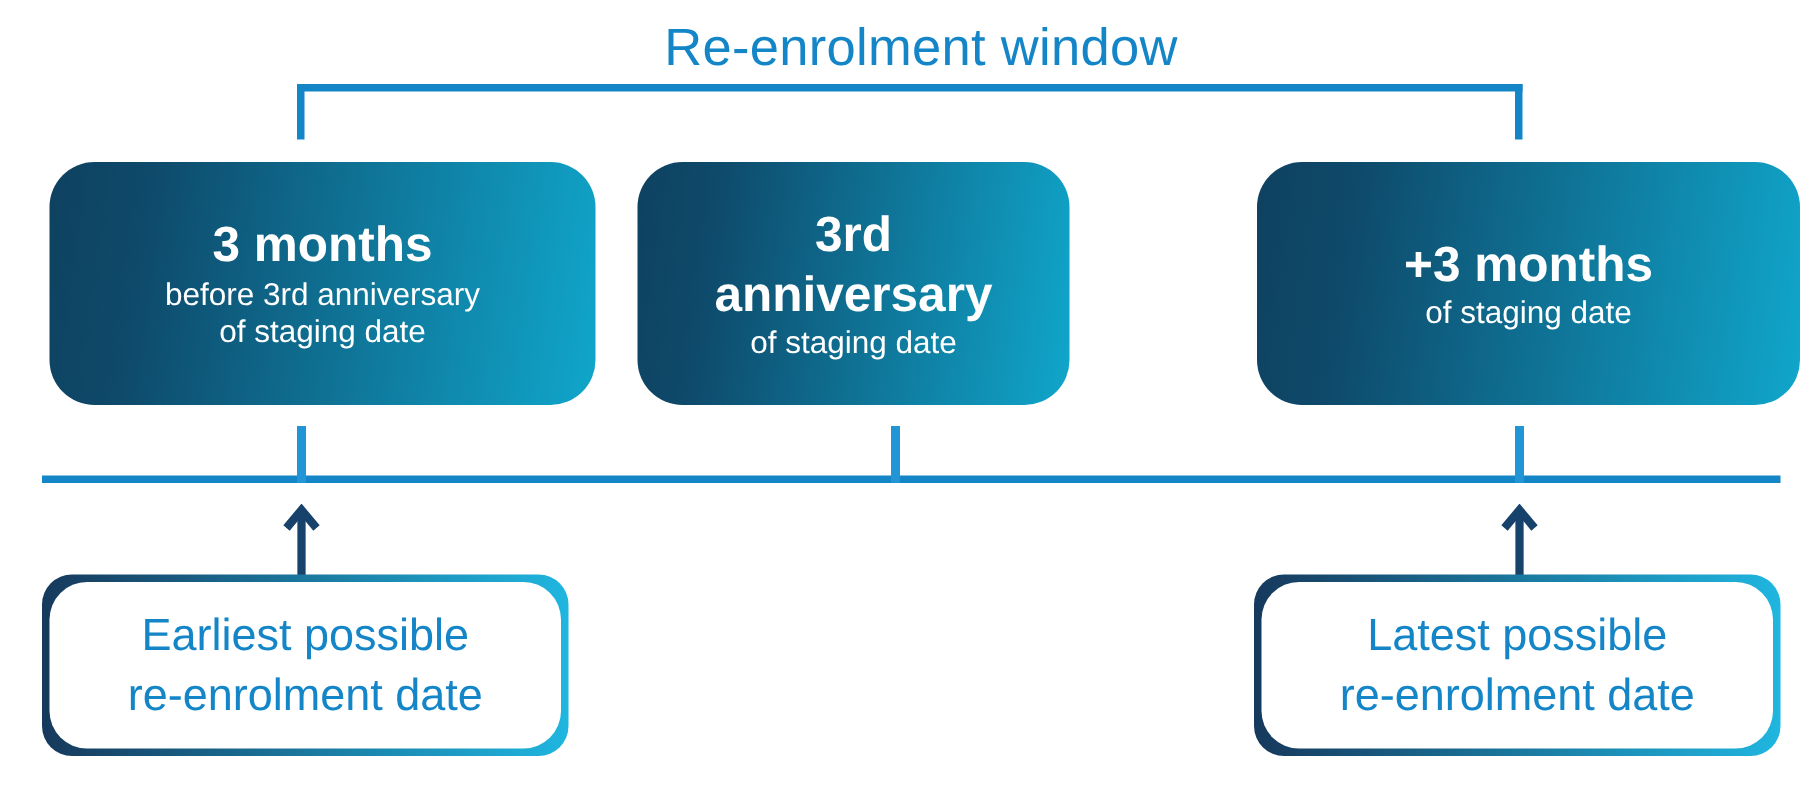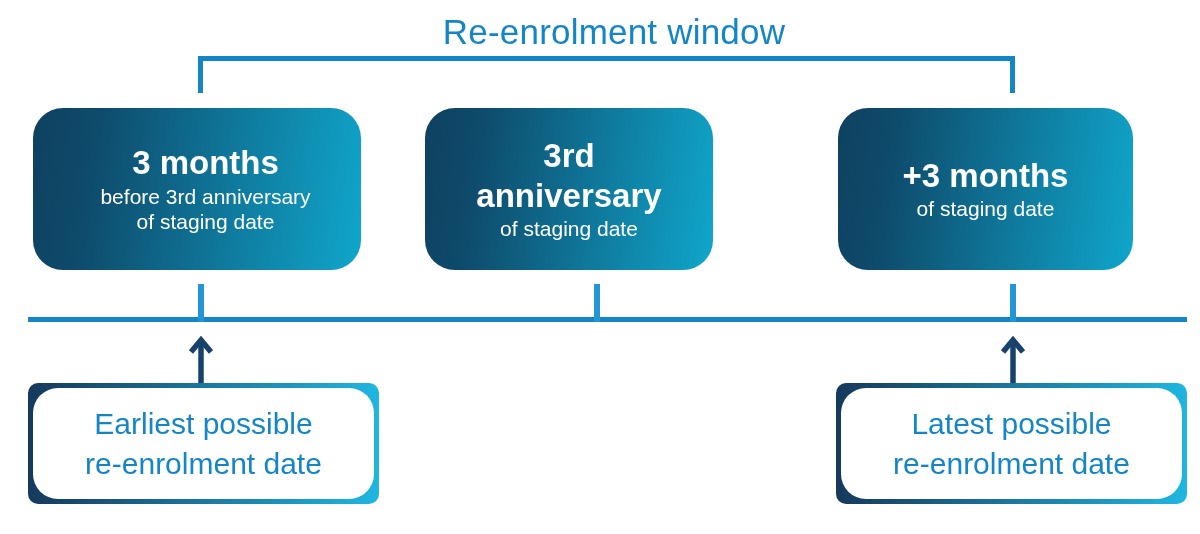--- a/index.html
+++ b/index.html
@@ -45,23 +45,23 @@
     color: #ffffff;
     display: flex;
     flex-direction: column;
     justify-content: center;
     align-items: center;
     text-align: center;
     line-height: 1.22;
   }
   .gbox .hd { font-size: 33px; font-weight: bold; }
   .gbox .bd { font-size: 21px; }
-  .box1 { left: 33px;  width: 311px; padding-left: 17px; }
+  .box1 { left: 33px;  width: 364px; }
   .box2 { left: 425px; width: 288px; }
-  .box3 { left: 838px; width: 295px; }
+  .box3 { left: 838px; width: 362px; }
   .timeline {
     position: absolute;
     left: 28px;
     top: 317px;
     width: 1159px;
     height: 5px;
     background: #1486C8;
   }
   .tick {
     position: absolute;
@@ -80,21 +80,21 @@
     height: 48px;
   }
   .arrow-left  { left: 188px; }
   .arrow-right { left: 1000px; }
   .callout {
     position: absolute;
     top: 383px;
     width: 351px;
     height: 121px;
     box-sizing: border-box;
-    border-radius: 10px;
+    border-radius: 20px;
     padding: 5px;
     background: linear-gradient(to right, #16395C, #1FB6E0);
   }
   .callout-inner {
     width: 100%;
     height: 100%;
     box-sizing: border-box;
     border-radius: 25px;
     background: #ffffff;
     color: #1486C8;

